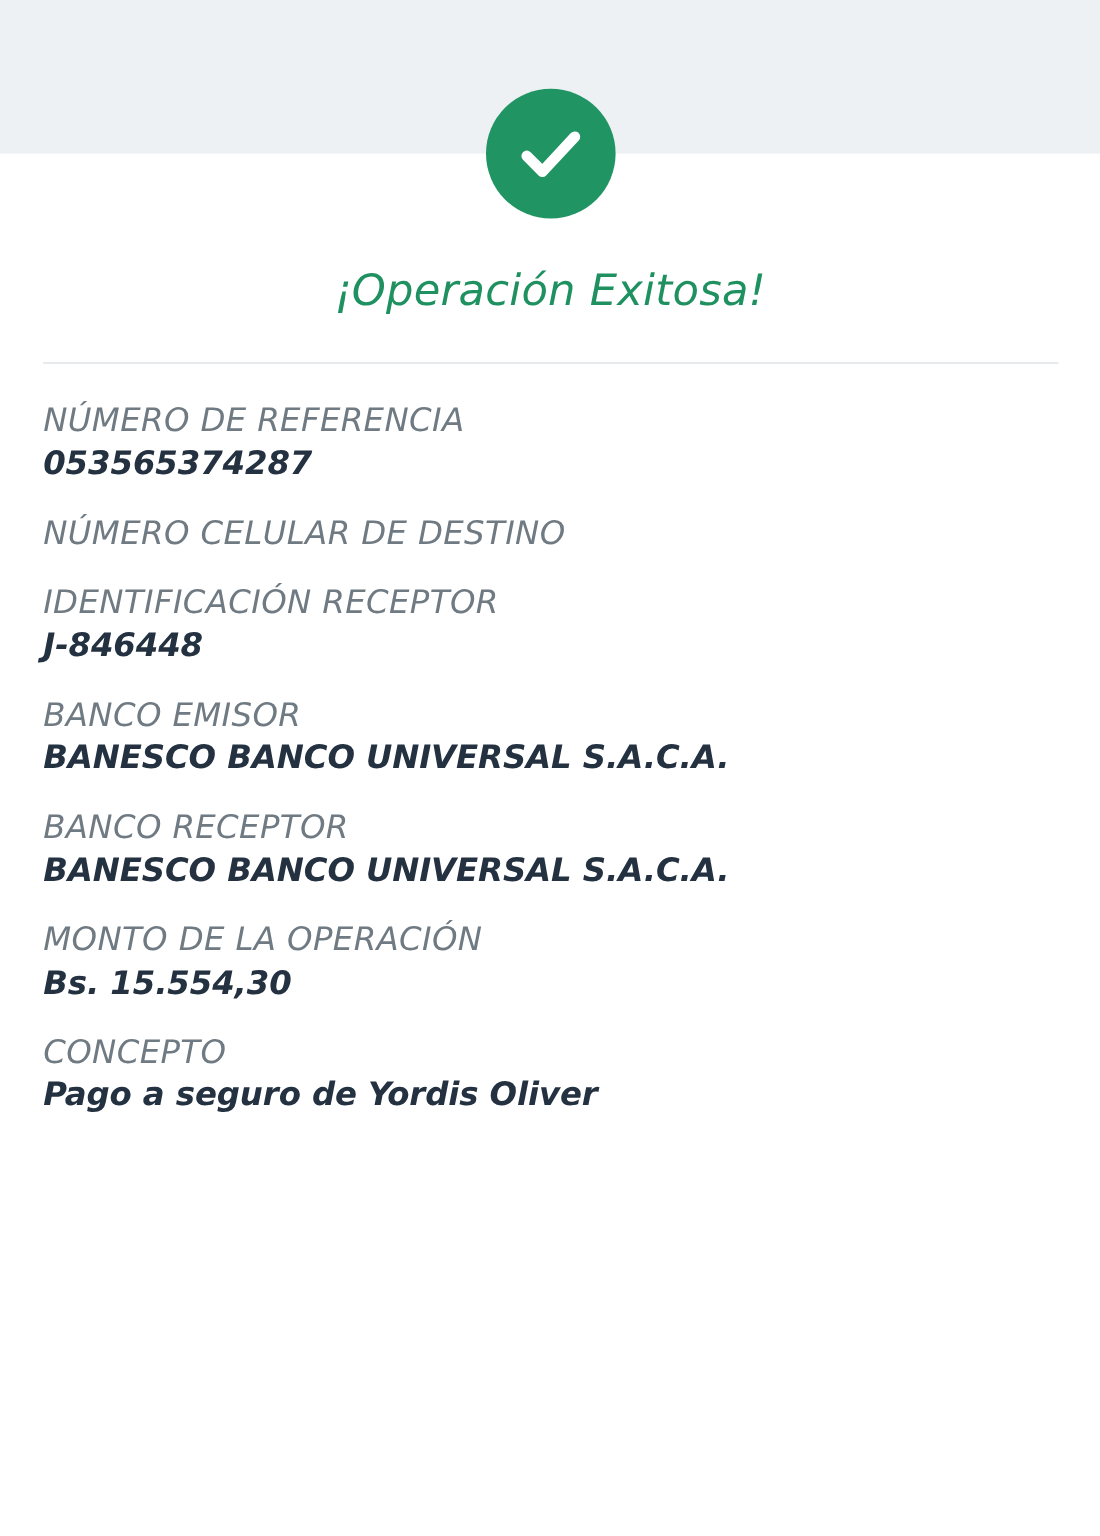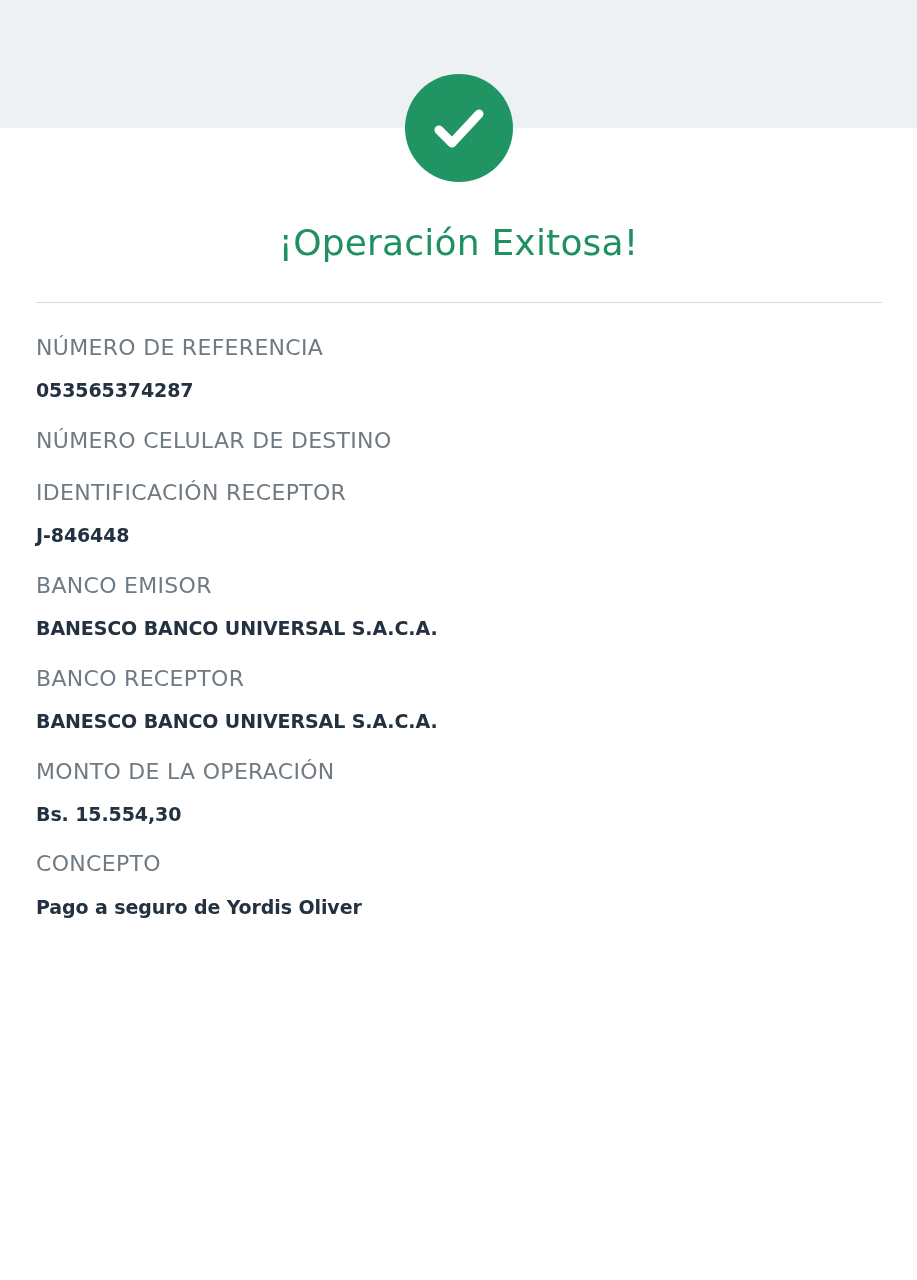--- a/index.html
+++ b/index.html
@@ -12,20 +12,21 @@
     background: #ffffff;
     font-family: "DejaVu Sans", "Liberation Sans", sans-serif;
     overflow: hidden;
   }
 
   .screen {
     position: relative;
     width: 837px;
     height: 1280px;
     background: #ffffff;
+    font-style: italic;
   }
 
   
   .top-band {
     position: absolute;
     top: 0;
     left: 0;
     width: 917px;
     height: 128px;
     background: #eef1f3;
@@ -87,34 +88,34 @@
   .field {
     margin-bottom: 24px;
   }
 
   .field:last-child {
     margin-bottom: 0;
   }
 
   .field-label {
     color: #6f7a82;
-    font-size: 22px;
+    font-size: 27px;
     font-weight: 400;
     letter-spacing: 0.3px;
     line-height: 1.28;
     white-space: nowrap;
   }
 
   .field-value {
     color: #243140;
-    font-size: 19px;
+    font-size: 27px;
     font-weight: bold;
     letter-spacing: -0.1px;
     line-height: 1.3;
-    margin-top: 16px;
+    margin-top: 0;
     white-space: nowrap;
   }
 </style>
 </head>
 <body>
 
 <div class="screen">
 
   <div class="top-band"></div>
 

